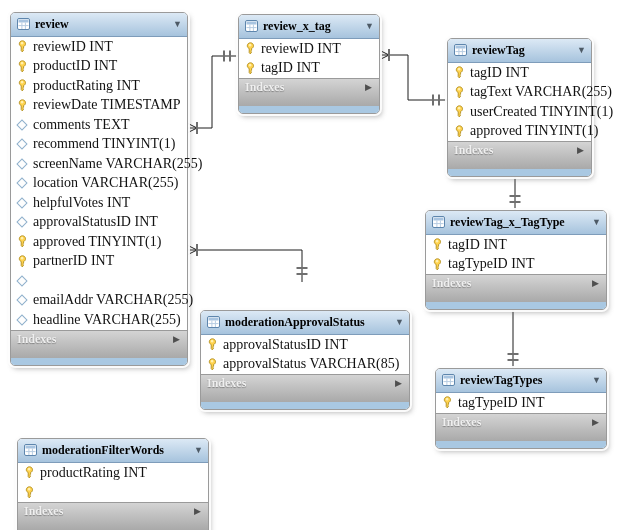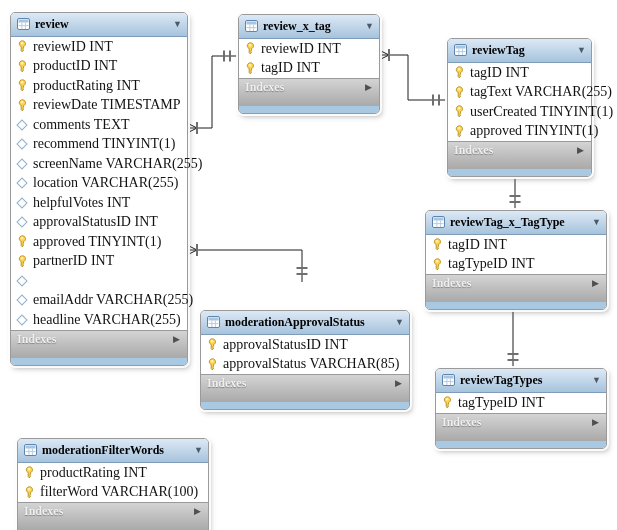--- a/index.html
+++ b/index.html
@@ -470,21 +470,20 @@
             </span>
     <span class="row-text">productRating INT</span>
   </div>
           <div class="tbl-row">
     <span class="row-icon">
               <svg width="11" height="13" viewBox="0 0 11 13">
                 <path d="M5.4 0.8 C7.2 0.8 8.5 2.1 8.5 3.8 C8.5 5.1 7.7 6.1 6.6 6.5 L6.6 8.3 L5.7 9.1 L6.6 9.9 L5.3 11.9 L4.2 10.6 L4.2 6.5 C3.1 6.1 2.3 5.1 2.3 3.8 C2.3 2.1 3.6 0.8 5.4 0.8 Z" fill="#ffd24d" stroke="#b08d1e" stroke-width="0.9"></path>
                 <ellipse cx="5.1" cy="3.2" rx="1.2" ry="1.4" fill="#fff0ad"></ellipse>
               </svg>
             </span>
-    <span class="row-text">filterWord VARCHAR(100)</span>
   </div>
         </div>
     <div class="tbl-indexes">
       <span class="indexes-label">Indexes</span>
       <span class="expand-arrow">▶</span>
     </div>
     <div class="tbl-footer-strip"></div>
   </div>
     </div>
 </div>

